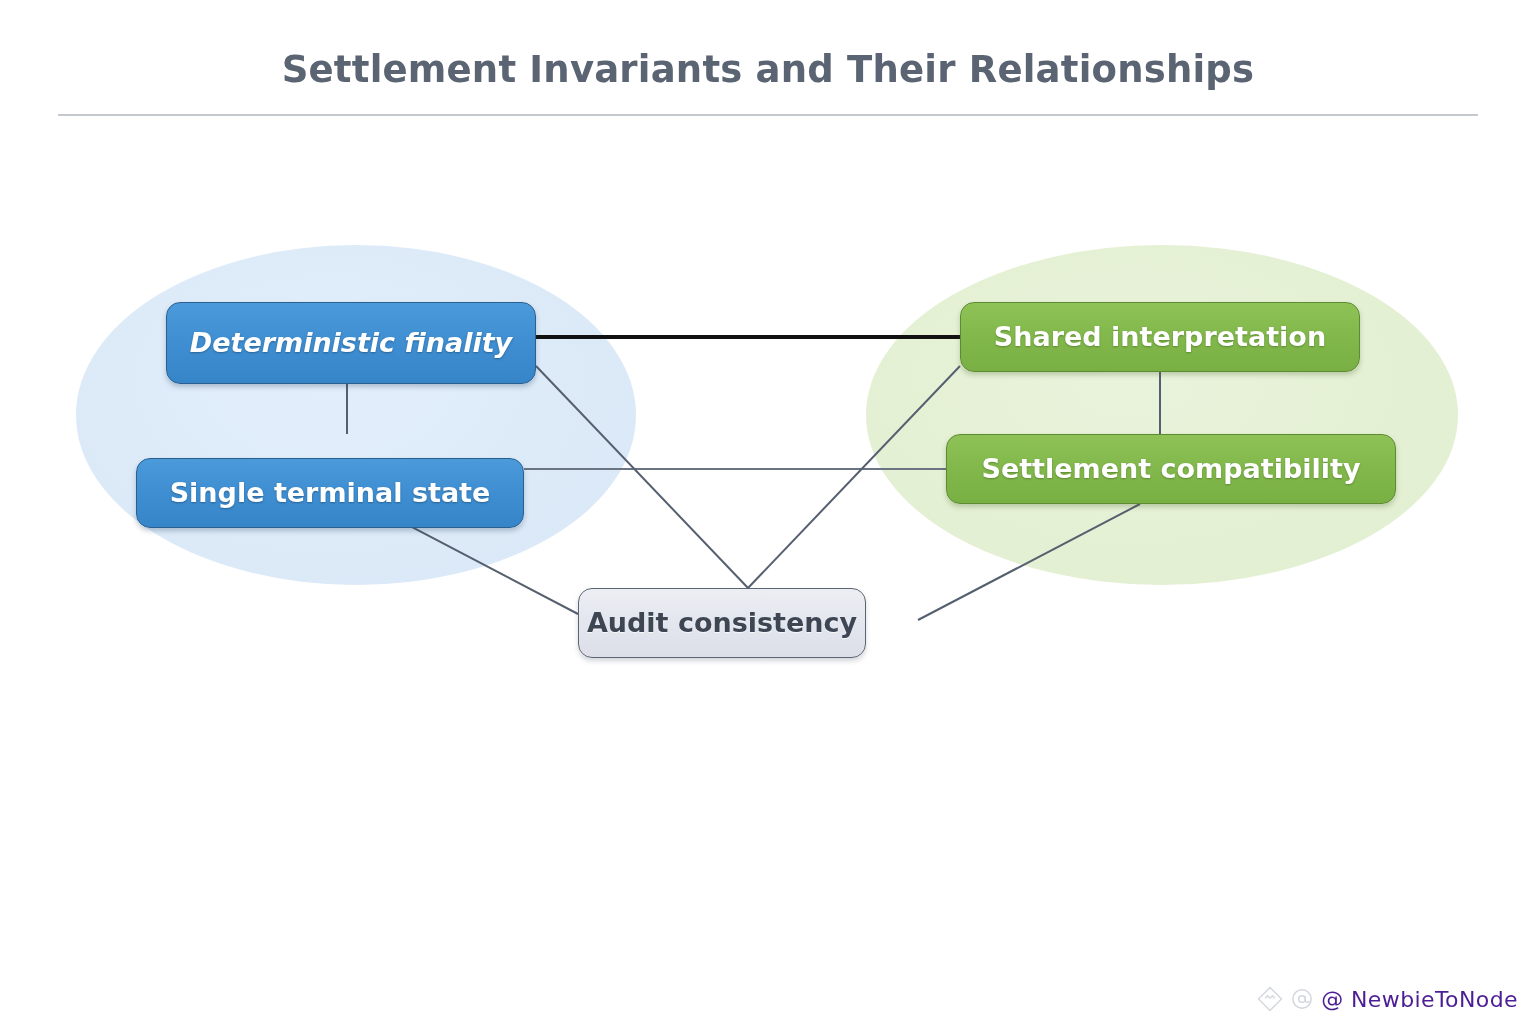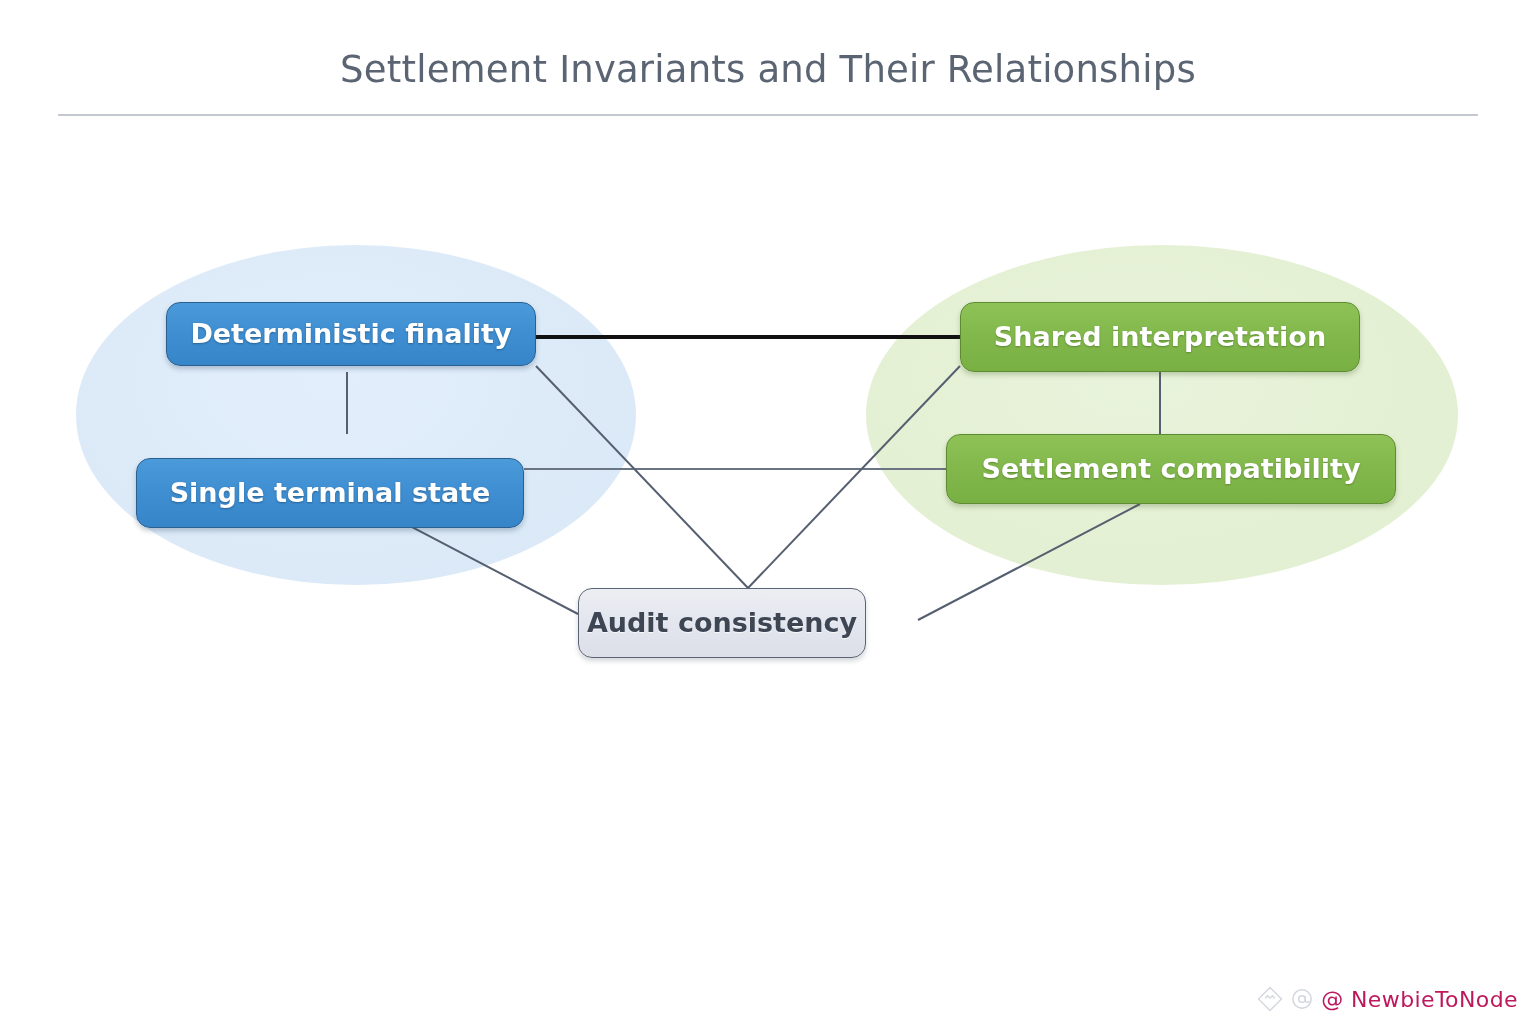--- a/index.html
+++ b/index.html
@@ -19,21 +19,21 @@
     left: 0; top: 0;
     width: 1536px;
     height: 1024px;
   }
   .title {
     position: absolute;
     left: 0; top: 48px;
     width: 1536px;
     text-align: center;
     font-size: 37px;
-    font-weight: 400;
+    font-weight: 700;
     color: #5b6472;
     letter-spacing: 0.2px;
     white-space: nowrap;
   }
   .divider {
     position: absolute;
     left: 58px;
     top: 114px;
     width: 1420px;
     height: 2px;
@@ -83,34 +83,34 @@
     font-size: 27px;
   }
   .node-gray {
     background: linear-gradient(to bottom, #eceef3 0%, #e3e6ee 50%, #dcdfe8 100%);
     border: 1.5px solid #5b6472;
     color: #3e4654;
     text-shadow: 0 1px 1px rgba(255,255,255,.8);
     box-shadow: 0 3px 5px rgba(60,70,90,.22);
     font-size: 27px;
   }
-  #node-deterministic-finality { left: 166px; top: 302px; width: 370px; height: 64px; }
+  #node-deterministic-finality { left: 166px; top: 302px; width: 370px; height: 82px; font-style: italic; }
   #node-single-terminal-state  { left: 136px; top: 434px; width: 388px; height: 70px; margin-top: 24px; }
   #node-shared-interpretation  { left: 960px; top: 302px; width: 400px; height: 70px; }
   #node-automation-compatibility { left: 946px; top: 434px; width: 450px; height: 70px; }
   #node-audit-consistency      { left: 578px; top: 588px; width: 288px; height: 70px; }
 
   .watermark {
     position: absolute;
     right: 18px;
     bottom: 12px;
     display: flex;
     align-items: center;
     gap: 8px;
-    color: #be185d;
+    color: #4c1d95;
     font-size: 22px;
     letter-spacing: .4px;
     user-select: none;
   }
   .wm-logo { width: 26px; height: 26px; display: block; }
   .wm-at  { width: 22px; height: 22px; display: block; }
 </style>
 </head>
 <body>
 

